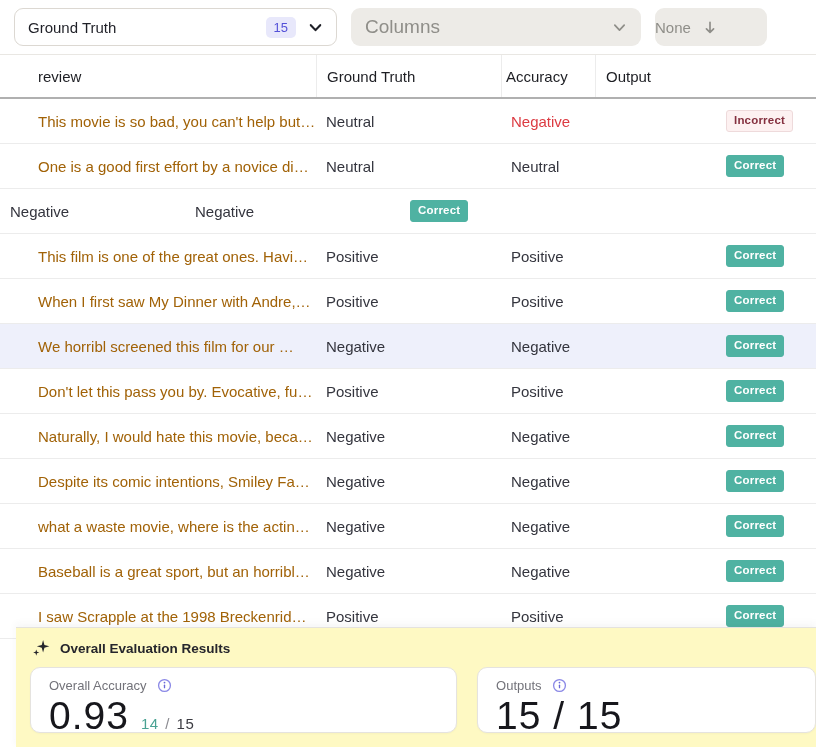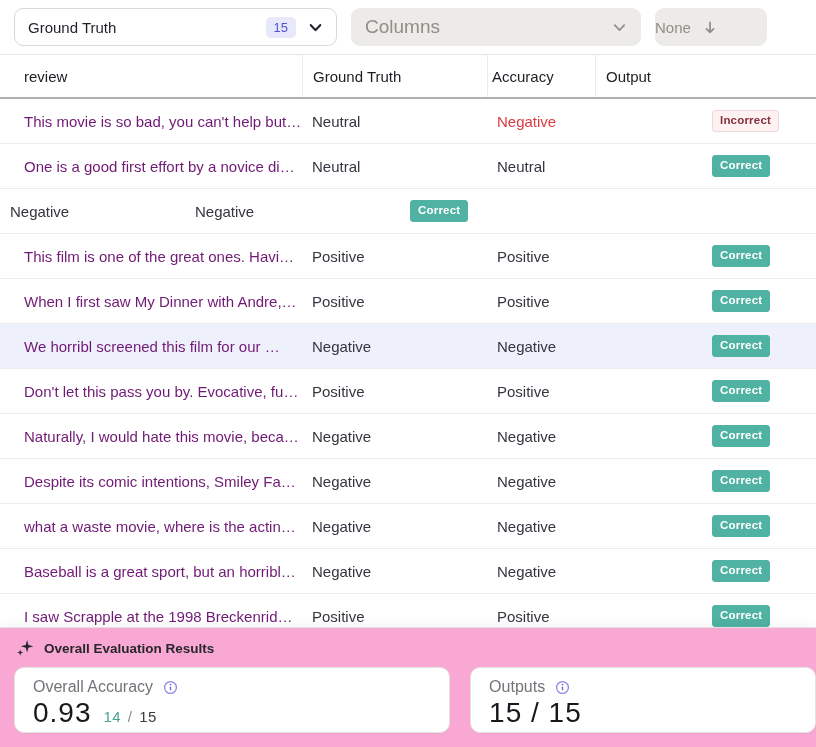--- a/index.html
+++ b/index.html
@@ -62,58 +62,58 @@
     height: 44px;
     border-bottom: 2px solid #b0b0b0;
     background: #fff;
   }
   .th {
     display: flex; align-items: center;
     font-size: 15px; color: #1d1e23; font-weight: 400;
     cursor: pointer;
   }
   .th + .th { border-left: 1px solid #ececec; }
-  .col-review  { width: 302px; padding-left: 24px;  }
+  .col-review  { width: 302px; padding-left: 24px; margin-left: 14px;  }
   .col-gt      { width: 185px; padding-left: 10px; }
   .col-out     { width: 221px; padding-left: 10px; }
   .col-acc     { flex: 1;      padding-left: 4px;  }
 
   .tr {
     display: flex;
     height: 45px;
     align-items: center;
     border-bottom: 1px solid #ececec;
     font-size: 15px;
     background: #fff;
     cursor: pointer;
   }
   .tr.highlight { background: #eef0fb; }
   .cell { white-space: nowrap; overflow: hidden; }
-  .review-cell { color: #701a75; }
+  .review-cell { color: #a16207; }
   .value-cell  { color: #34353e; }
   .output-incorrect { color: #dc3b42; }
 
   .badge {
     display: inline-block;
     font-size: 11.5px;
     font-weight: 700;
     padding: 4px 7px;
     border-radius: 3px;
     line-height: 1;
     letter-spacing: 0.2px;
   }
   .badge-correct   { background: #4fb2a2; color: #ffffff; border: 1px solid #4fb2a2; }
   .badge-incorrect { background: #fdf1f1; color: #84303f; border: 1px solid #eedadb; text-align: right; }
 
   
   .footer {
     position: absolute;
-    left: 0; right: 0; bottom: 0;
+    left: 16px; right: 0; bottom: 0;
     height: 120px;
-    background: #f9a8d4;
+    background: #fef9c3;
     border-top: 1px solid #e4e2de;
     box-shadow: 0 -3px 8px rgba(60,60,60,0.05);
   }
   .footer-title-row {
     display: flex; align-items: center;
     gap: 9px;
     padding: 10px 16px 4px 15px;
   }
   .footer-title { font-size: 13.5px; font-weight: 700; color: #26262c; }
 
@@ -127,28 +127,28 @@
     background: #fff;
     border: 1px solid #e5e3df;
     border-radius: 10px;
     padding: 10px 18px;
     box-shadow: 0 1px 2px rgba(0,0,0,0.03);
   }
   .card-accuracy { width: 444px; }
   .card-outputs  { width: 352px; }
   .card-label-row {
     display: flex; align-items: center; gap: 10px;
-    font-size: 16px; color: #73737a;
+    font-size: 13px; color: #73737a;
   }
   .card-value-row {
     display: flex; align-items: baseline; gap: 12px;
     margin-top: 1px;
   }
   .big-value {
-    font-size: 28px; color: #17171c; font-weight: 500;
+    font-size: 39px; color: #17171c; font-weight: 500;
     letter-spacing: 1px;
   }
   .fraction { font-size: 15px; font-weight: 500; letter-spacing: 0.5px; }
   .frac-num { color: #4aa293; }
   .frac-sep { color: #8a8a90; padding: 0 2px; }
   .frac-den { color: #3c3c42; }
 
   .icon { display: inline-flex; align-items: center; justify-content: center; }
 </style>
 </head>

